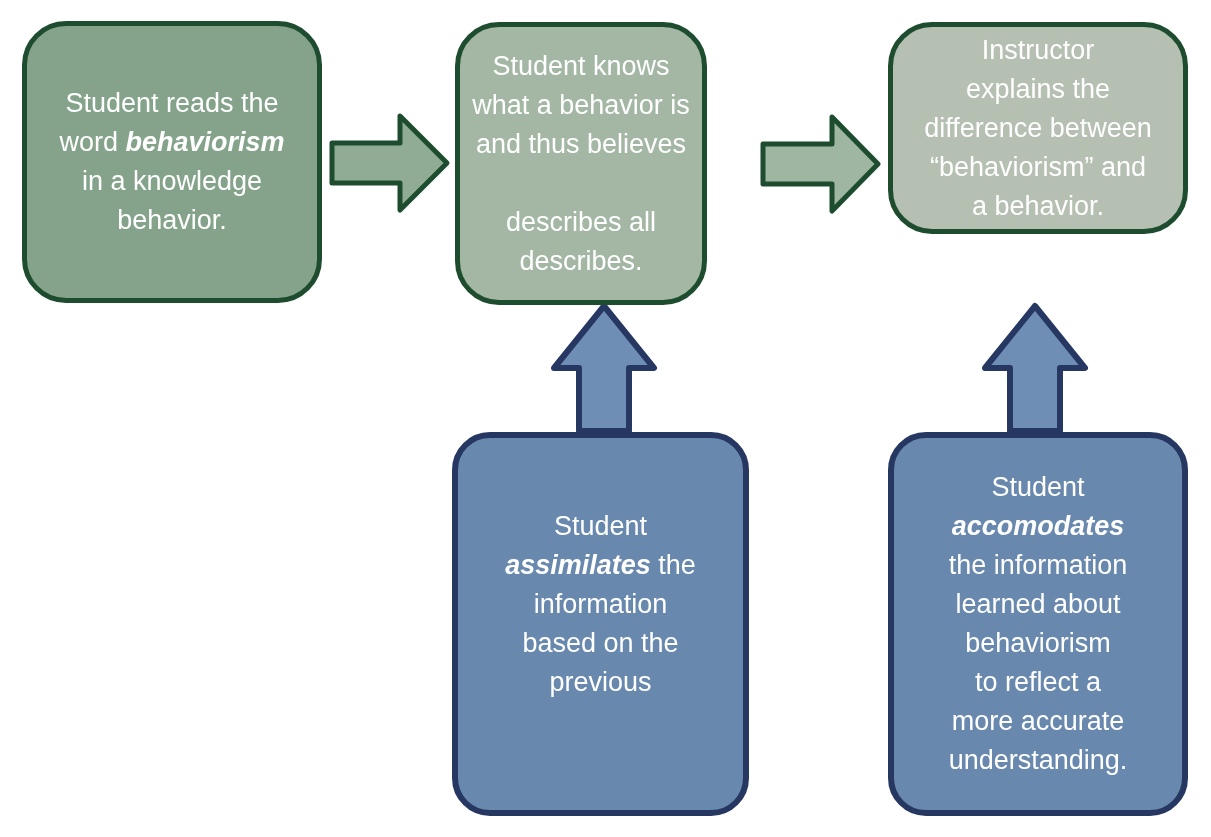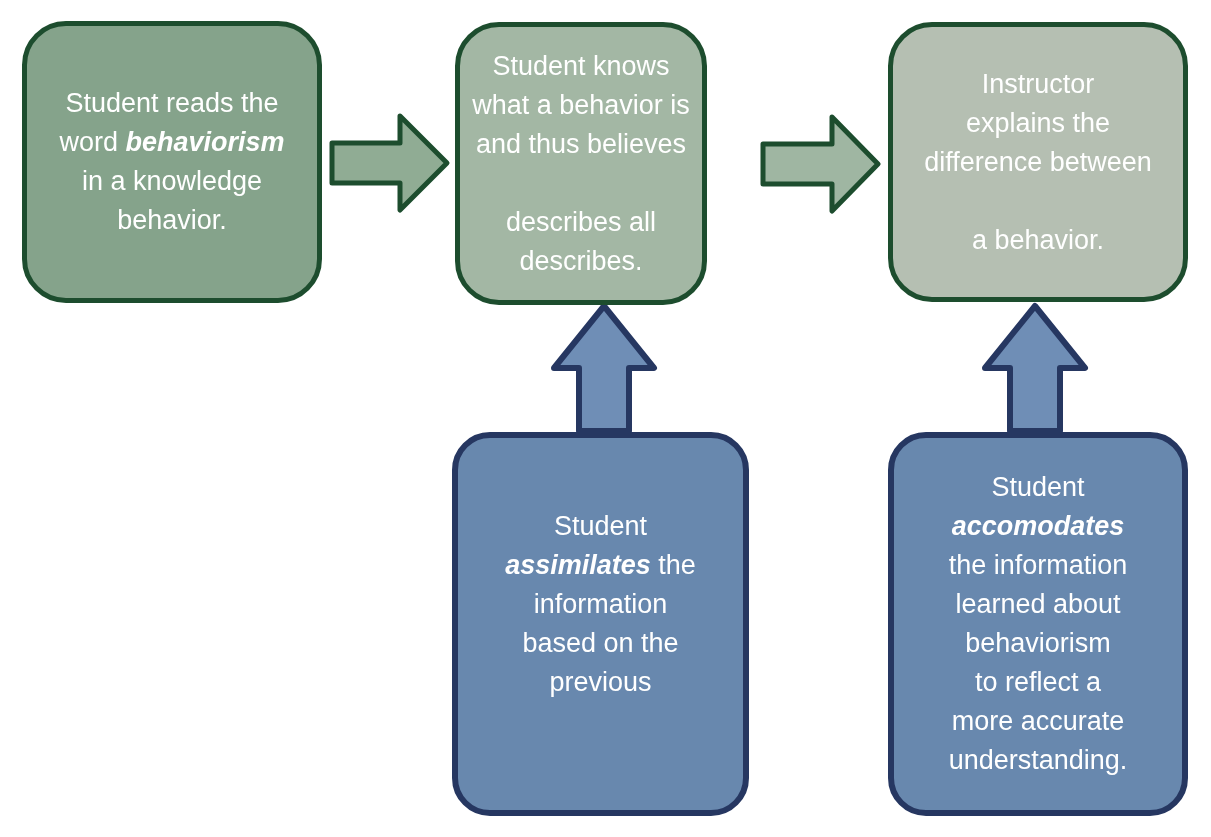--- a/index.html
+++ b/index.html
@@ -48,21 +48,21 @@
     border: 5px solid var(--green-border);
     border-radius: 44px;
   }
   .blue {
     border: 6px solid var(--blue-border);
     border-radius: 38px;
     background: var(--blue-box);
   }
   .g1 { left: 22px;  top: 21px;  width: 300px; height: 282px; background: var(--green-box-1); }
   .g2 { left: 455px; top: 22px;  width: 252px; height: 283px; background: var(--green-box-2); }
-  .g3 { left: 888px; top: 22px;  width: 300px; height: 280px; background: var(--green-box-3); }
+  .g3 { left: 888px; top: 22px;  width: 300px; height: 212px; background: var(--green-box-3); }
   .b1 { left: 452px; top: 432px; width: 297px; height: 384px; }
   .b2 { left: 888px; top: 432px; width: 300px; height: 384px; }
 </style>
 </head>
 <body>
 
 <div class="canvas">
 
   <svg class="arrows-layer" viewBox="0 0 1211 837" xmlns="http://www.w3.org/2000/svg">
     <polygon class="garrow a1" points="332,143 400,143 400,116 447,163 400,210 400,183 332,183"></polygon>
@@ -73,21 +73,21 @@
 
   <div class="box green g1">
     <div class="box-text"><span>Student reads the</span><br><span>word </span><span class="em">behaviorism</span><br><span>in a knowledge</span><br><span>behavior.</span></div>
   </div>
 
   <div class="box green g2">
     <div class="box-text"><span>Student knows</span><br><span>what a behavior is</span><br><span>and thus believes</span><br><br><span>describes all</span><br><span>describes.</span></div>
   </div>
 
   <div class="box green g3">
-    <div class="box-text"><span>Instructor</span><br><span>explains the</span><br><span>difference between</span><br><br><span>a behavior.</span></div>
+    <div class="box-text"><span>Instructor</span><br><span>explains the</span><br><span>difference between</span><br><span>“behaviorism” and</span><br><span>a behavior.</span></div>
   </div>
 
   <div class="box blue b1">
     <div class="box-text"><span>Student</span><br><span class="em">assimilates</span><span> the</span><br><span>information</span><br><span>based on the</span><br><span>previous</span><br><br></div>
   </div>
 
   <div class="box blue b2">
     <div class="box-text"><span>Student</span><br><span class="em">accomodates</span><br><span>the information</span><br><span>learned about</span><br><span>behaviorism</span><br><span>to reflect a</span><br><span>more accurate</span><br><span>understanding.</span></div>
   </div>
 

